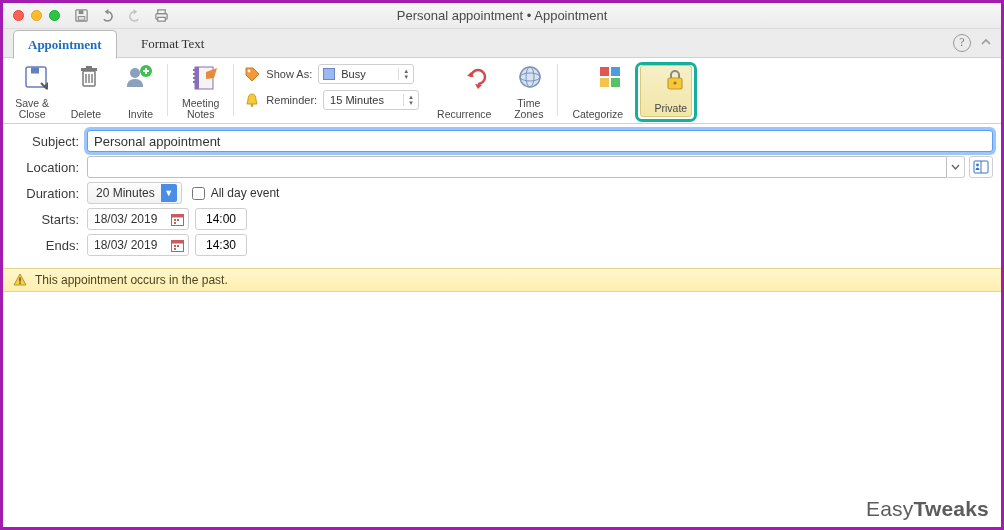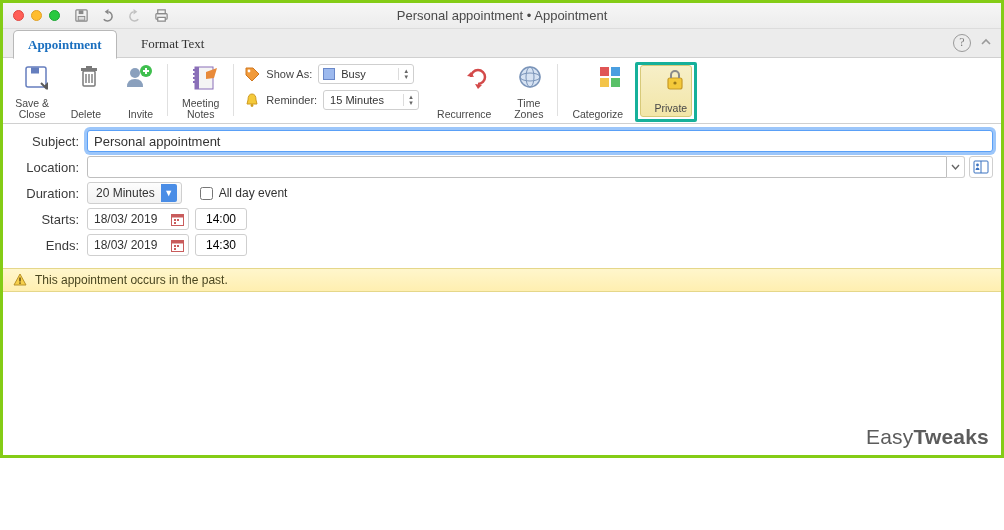--- a/index.html
+++ b/index.html
@@ -1,17 +1,17 @@
 <!DOCTYPE html>
 <html><head>
 <meta charset="utf-8">
 <style>
   * { box-sizing: border-box; margin: 0; padding: 0; }
   html, body { width: 1004px; height: 530px; font-family: -apple-system, "Helvetica Neue", Arial, sans-serif; font-size: 13px; background: #fff; }
-  .frame { width: 1004px; height: 458px; border: 3px solid #84cc16; position: relative; overflow: hidden; background:#fff; }
+  .frame { width: 1004px; height: 530px; border: 3px solid #a21caf; position: relative; overflow: hidden; background:#fff; }
   .titlebar { height: 26px; background: linear-gradient(#f6f6f6,#ececec); border-bottom: 1px solid #dcdcdc; display:flex; align-items:center; }
   .traffic { display:flex; gap:7px; padding-left:10px; align-items:center; }
   .tl { width:11px; height:11px; border-radius:50%; }
   .tl.red{background:#ff5f57;border:1px solid #e1453e;}
   .tl.yellow{background:#ffbd2e;border:1px solid #e0a127;}
   .tl.green{background:#28c940;border:1px solid #1ba532;}
   .qat { display:flex; gap:10px; padding-left:14px; align-items:center;}
   .qat svg{opacity:.8}
   .wintitle { position:absolute; left:0; right:0; text-align:center; font-size:13px; color:#4a4a4a; pointer-events:none;}
   .tabsbar { height: 29px; position:relative; background:#ececec; border-bottom:1px solid #d0d0d0;font-family:Liberation Serif, serif;}
@@ -23,33 +23,33 @@
   .ribbon { height: 66px; border-bottom:1px solid #d0d0d0; background:#fff; display:flex; align-items:flex-start; padding-top:4px; gap:8px; padding-left:6px;}
   .rbtn { display:flex; flex-direction:column; align-items:flex-end; justify-content:flex-start; padding:2px 4px 0 4px; min-width:44px; height:60px; border-radius:3px; cursor:default;}
   .rlabel{ font-size:10.5px; color:#484848; text-align:center; line-height:11px; margin-top:auto; margin-bottom:2px;}
   .ropt { display:flex; flex-direction:column; gap:6px; height:56px; padding-top:2px;}
   .roptrow{display:flex;align-items:center;gap:6px;}
   .roptlabel{font-size:11px; color:#444;}
   .ddbox{display:flex;align-items:center;border:1px solid #cfcfcf;border-radius:3px;height:20px;background:#fff;font-size:11px;color:#333;}
   .ddbox .sq{width:12px;height:12px;border:1px solid #6a88c9;background:#9cb9ee;margin-left:4px;}
   .ddval{padding:0 6px;flex:1;}
   .ddarrows{width:15px;border-left:1px solid #dcdcdc;display:flex;flex-direction:column;align-items:center;justify-content:center;font-size:7px;color:#666;line-height:6px;}
-  .private-hl{border:3px solid #16b09a;border-radius:2px;padding:2px;height:60px;display:flex;align-items:center;}
+  .private-hl{border:3px solid #16b09a;border-radius:7px;padding:2px;height:60px;display:flex;align-items:center;}
   .private-hl .rbtn{background:linear-gradient(#f7efc8,#f2e6a8);border:1px solid #d7c979;height:52px;min-width:52px;margin-top:-2px;}
   .form { padding:6px 8px 4px 8px; }
   .frow { display:flex; align-items:center; margin-bottom:4px;}
   .flabel { width:76px; text-align:right; padding-right:8px; font-size:13px; color:#3a3a3a;}
   .txtin { flex:1; height:22px; border:1px solid #bfbfbf; border-radius:3px; padding:0 6px; font-size:13px; color:#333; background:#fff;}
   .txtin.focused{box-shadow:0 0 0 3px rgba(90,160,247,.6);border-color:#5aa0f7;}
   .locwrap{flex:1;display:flex;gap:4px;}
   .locwrap .txtin{flex:1;}
   .contactbtn{width:24px;height:22px;border:1px solid #cfcfcf;border-radius:3px;display:flex;align-items:center;justify-content:center;background:#fff;}
   .dd{display:flex;align-items:center;height:22px;border:1px solid #cfcfcf;border-radius:3px;background:linear-gradient(#fdfdfd,#f2f2f2);padding:0 4px 0 8px;font-size:12px;color:#333;}
   .dd .chev2{width:16px;height:18px;margin-left:6px;background:#4a8de6;border-radius:0 2px 2px 0;display:flex;align-items:center;justify-content:center;color:#fff;font-size:9px;}
-  .cbrow{display:flex;align-items:center;gap:6px;margin-left:18px;font-size:12px;color:#333;}
+  .cbrow{display:flex;align-items:center;gap:6px;margin-left:10px;font-size:12px;color:#333;}
   .cbrow input{margin:0;}
   .datebox{display:flex;align-items:center;height:22px;border:1px solid #cfcfcf;border-radius:3px;background:#fff;padding:0 3px 0 6px;font-size:12px;color:#333;width:102px;}
   .datebox .cal{margin-left:auto;}
   .timebox{width:52px;height:22px;border:1px solid #cfcfcf;border-radius:3px;text-align:center;font-size:12px;color:#000000;display:flex;align-items:center;justify-content:center;}
   .msgbar{margin-top:4px;height:24px;background:linear-gradient(#fff6cc,#ffefb0);border-top:1px solid #e5d78a;border-bottom:1px solid #e5d78a;display:flex;align-items:center;gap:8px;padding:0 10px;font-size:12px;color:#4a4620;}
   .warnico{width:14px;height:14px;}
   .body{height:220px;background:#fff;}
   .watermark{position:absolute;right:12px;bottom:6px;font-size:21px;color:#5c5c5c;letter-spacing:0.2px;}
   .watermark .e{font-weight:300;}
   .watermark .t{font-weight:600;}

